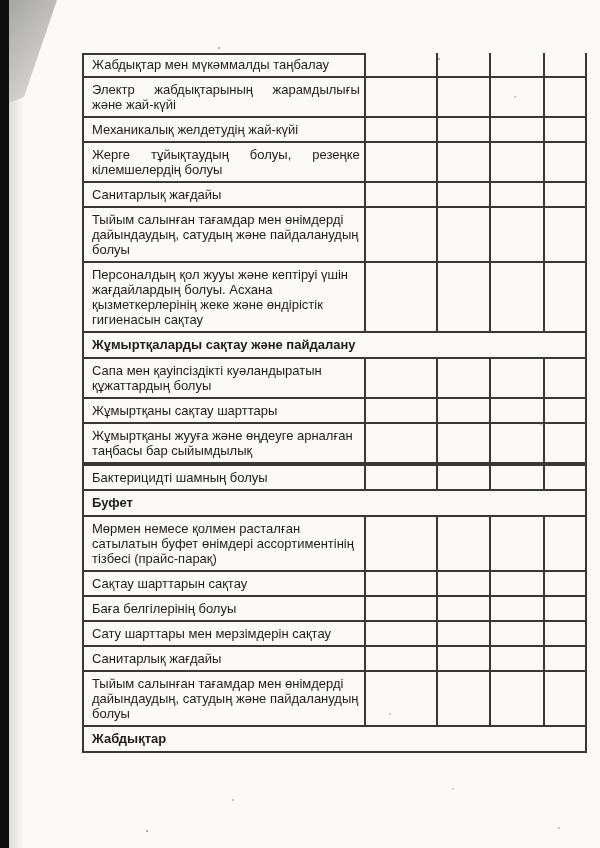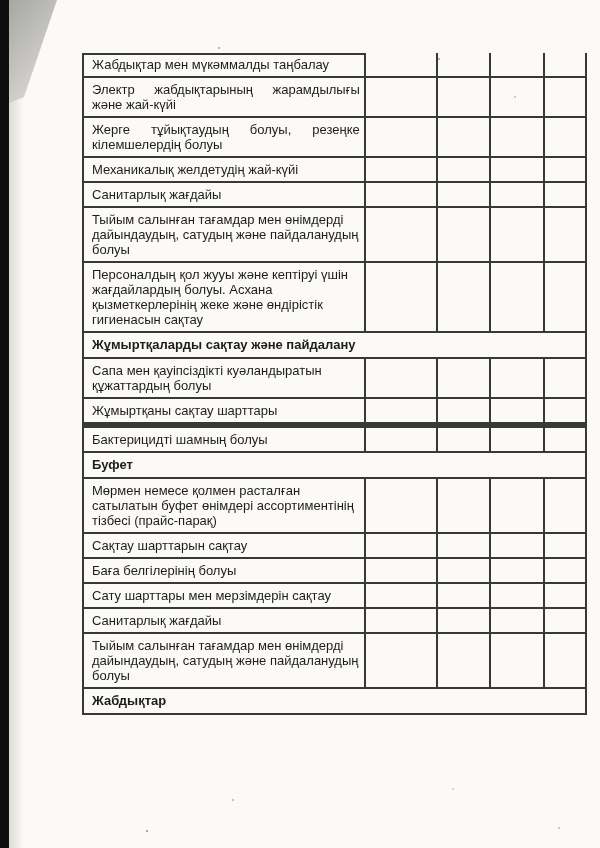--- a/index.html
+++ b/index.html
@@ -100,34 +100,34 @@
         <div class="cell-check c3"></div>
       </div>
       <div class="trow row">
         <div class="cell-text justify">Электр жабдықтарының жарамдылығы және жай-күйі</div>
         <div class="cell-check c0"></div>
         <div class="cell-check c1"></div>
         <div class="cell-check c2"></div>
         <div class="cell-check c3"></div>
       </div>
       <div class="trow row">
+        <div class="cell-text">Механикалық желдетудің жай-күйі</div>
+        <div class="cell-check c0"></div>
+        <div class="cell-check c1"></div>
+        <div class="cell-check c2"></div>
+        <div class="cell-check c3"></div>
+      </div>
+      <div class="trow row">
         <div class="cell-text justify">Жерге тұйықтаудың болуы, резеңке кілемшелердің болуы</div>
         <div class="cell-check c0"></div>
         <div class="cell-check c1"></div>
         <div class="cell-check c2"></div>
         <div class="cell-check c3"></div>
       </div>
       <div class="trow row">
-        <div class="cell-text">Механикалық желдетудің жай-күйі</div>
-        <div class="cell-check c0"></div>
-        <div class="cell-check c1"></div>
-        <div class="cell-check c2"></div>
-        <div class="cell-check c3"></div>
-      </div>
-      <div class="trow row">
         <div class="cell-text">Санитарлық жағдайы</div>
         <div class="cell-check c0"></div>
         <div class="cell-check c1"></div>
         <div class="cell-check c2"></div>
         <div class="cell-check c3"></div>
       </div>
       <div class="trow row">
         <div class="cell-text">Тыйым салынған тағамдар мен өнімдерді дайындаудың, сатудың және пайдаланудың болуы</div>
         <div class="cell-check c0"></div>
         <div class="cell-check c1"></div>
@@ -150,20 +150,21 @@
         <div class="cell-check c3"></div>
       </div>
       <div class="trow row">
         <div class="cell-text">Жұмыртқаны сақтау шарттары</div>
         <div class="cell-check c0"></div>
         <div class="cell-check c1"></div>
         <div class="cell-check c2"></div>
         <div class="cell-check c3"></div>
       </div>
       <div class="trow row">
+        <div class="cell-text">Жұмыртқаны жууға және өңдеуге арналған таңбасы бар сыйымдылық</div>
         <div class="cell-check c0"></div>
         <div class="cell-check c1"></div>
         <div class="cell-check c2"></div>
         <div class="cell-check c3"></div>
       </div>
       <div class="trow row">
         <div class="cell-check c0"></div>
         <div class="cell-check c1"></div>
         <div class="cell-check c2"></div>
         <div class="cell-check c3"></div>

